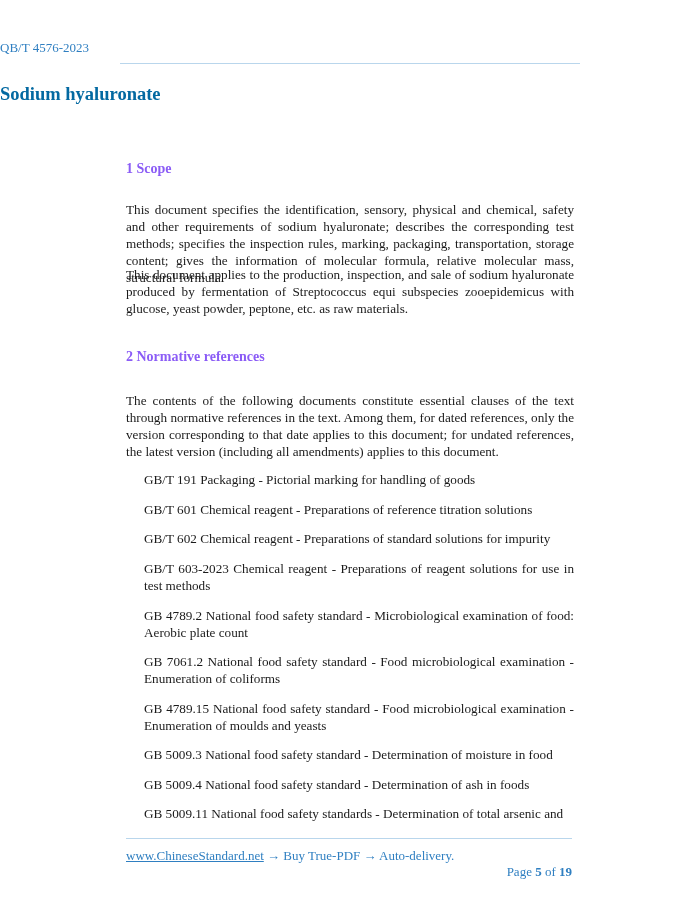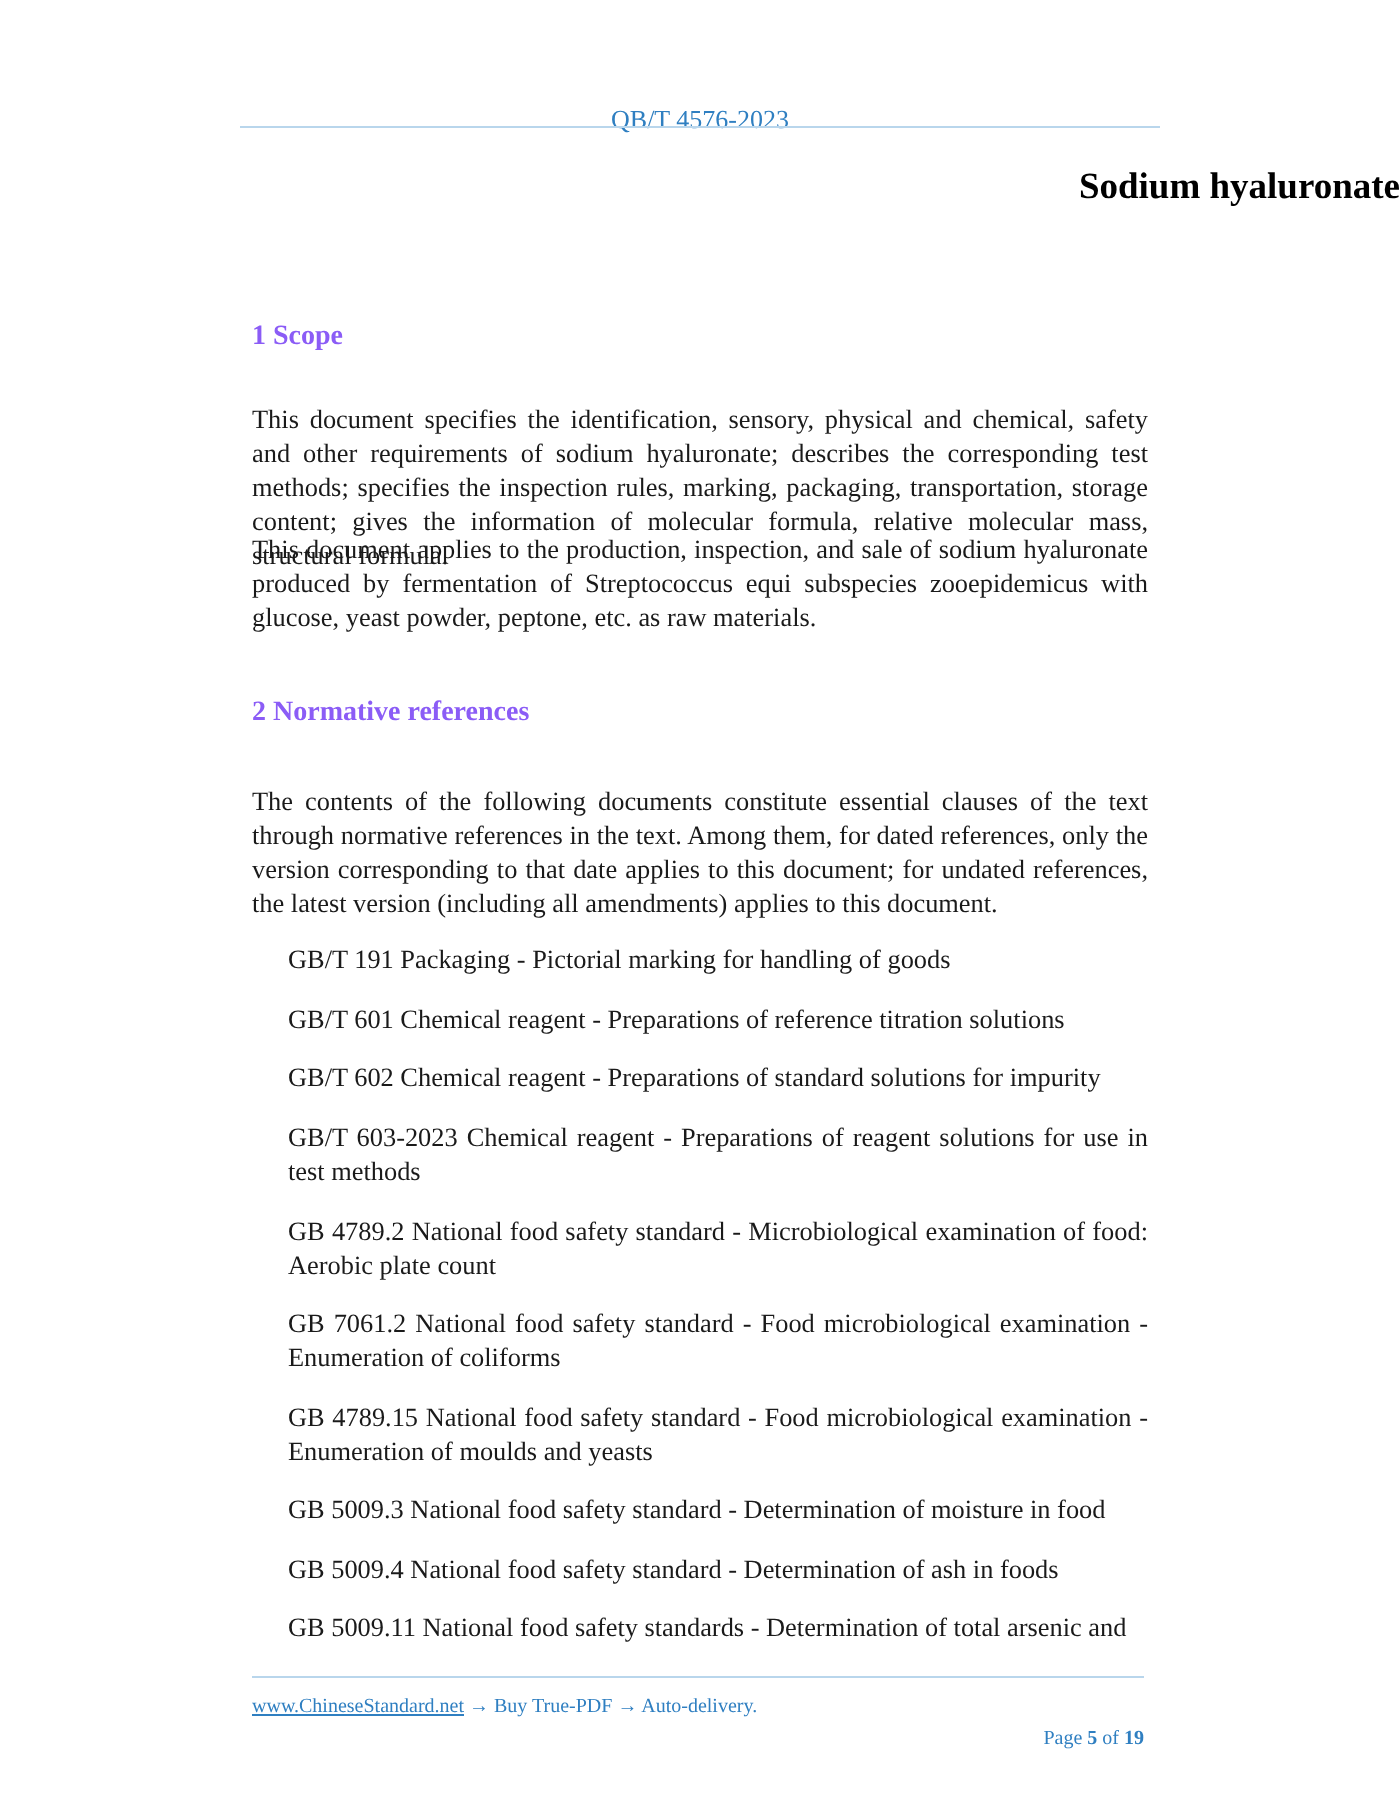--- a/index.html
+++ b/index.html
@@ -1,31 +1,31 @@
 <!DOCTYPE html>
 <html><head>
 <meta charset="utf-8">
 <style>
   html, body { margin: 0; padding: 0; background: #ffffff; }
   body { width: 700px; height: 906px; position: relative; overflow: hidden;
          font-family: "Liberation Serif", serif; color: #1a1a1a; }
-  .header { position: absolute; top: 40px; left: 0; width: 700px; text-align: center;
-            font-size: 13px; color: #2f7fc1; margin-top: 12px; }
+  .header { position: absolute; top: 40px; left: 0; width: 700px; text-align: left;
+            font-size: 13px; color: #2f7fc1; }
   .header-rule { position: absolute; top: 63px; left: 120px; width: 460px; height: 0;
                  border-top: 1px solid #b9d6ec; }
-  .doc-title { position: absolute; top: 84px; left: 0; width: 700px; text-align: right;
-               font-size: 18.5px; font-weight: bold; color: #000000; }
+  .doc-title { position: absolute; top: 84px; left: 0; width: 700px; text-align: left;
+               font-size: 18.5px; font-weight: bold; color: #0369a1; }
   .content { position: absolute; left: 126px; width: 448px; }
   h2 { margin: 0; font-size: 14px; font-weight: bold; color: #8b5cf6; position: absolute; left: 126px; }
   p.body { margin: 0; font-size: 13.2px; line-height: 17px; text-align: justify; text-align-last: left; }
   .ref { position: absolute; left: 144px; width: 430px; font-size: 13.2px; line-height: 17px;
          text-align: justify; text-align-last: left; margin: 0; }
   .footer-rule { position: absolute; top: 838px; left: 126px; width: 446px; height: 0;
                  border-top: 1px solid #b9d6ec; }
-  .footer { position: absolute; top: 848px; left: 126px; width: 446px; font-size: 10px; color: #2f7fc1; }
+  .footer { position: absolute; top: 848px; left: 126px; width: 446px; font-size: 13px; color: #2f7fc1; }
   .footer .link { color: #2f7fc1; text-decoration: underline; }
   .footer .page { position: absolute; right: 0; top: 16px; }
   .footer .page b { font-weight: bold; }
 </style>
 </head>
 <body>
 
 <div class="header">QB/T 4576-2023</div>
 <div class="header-rule"></div>
 

